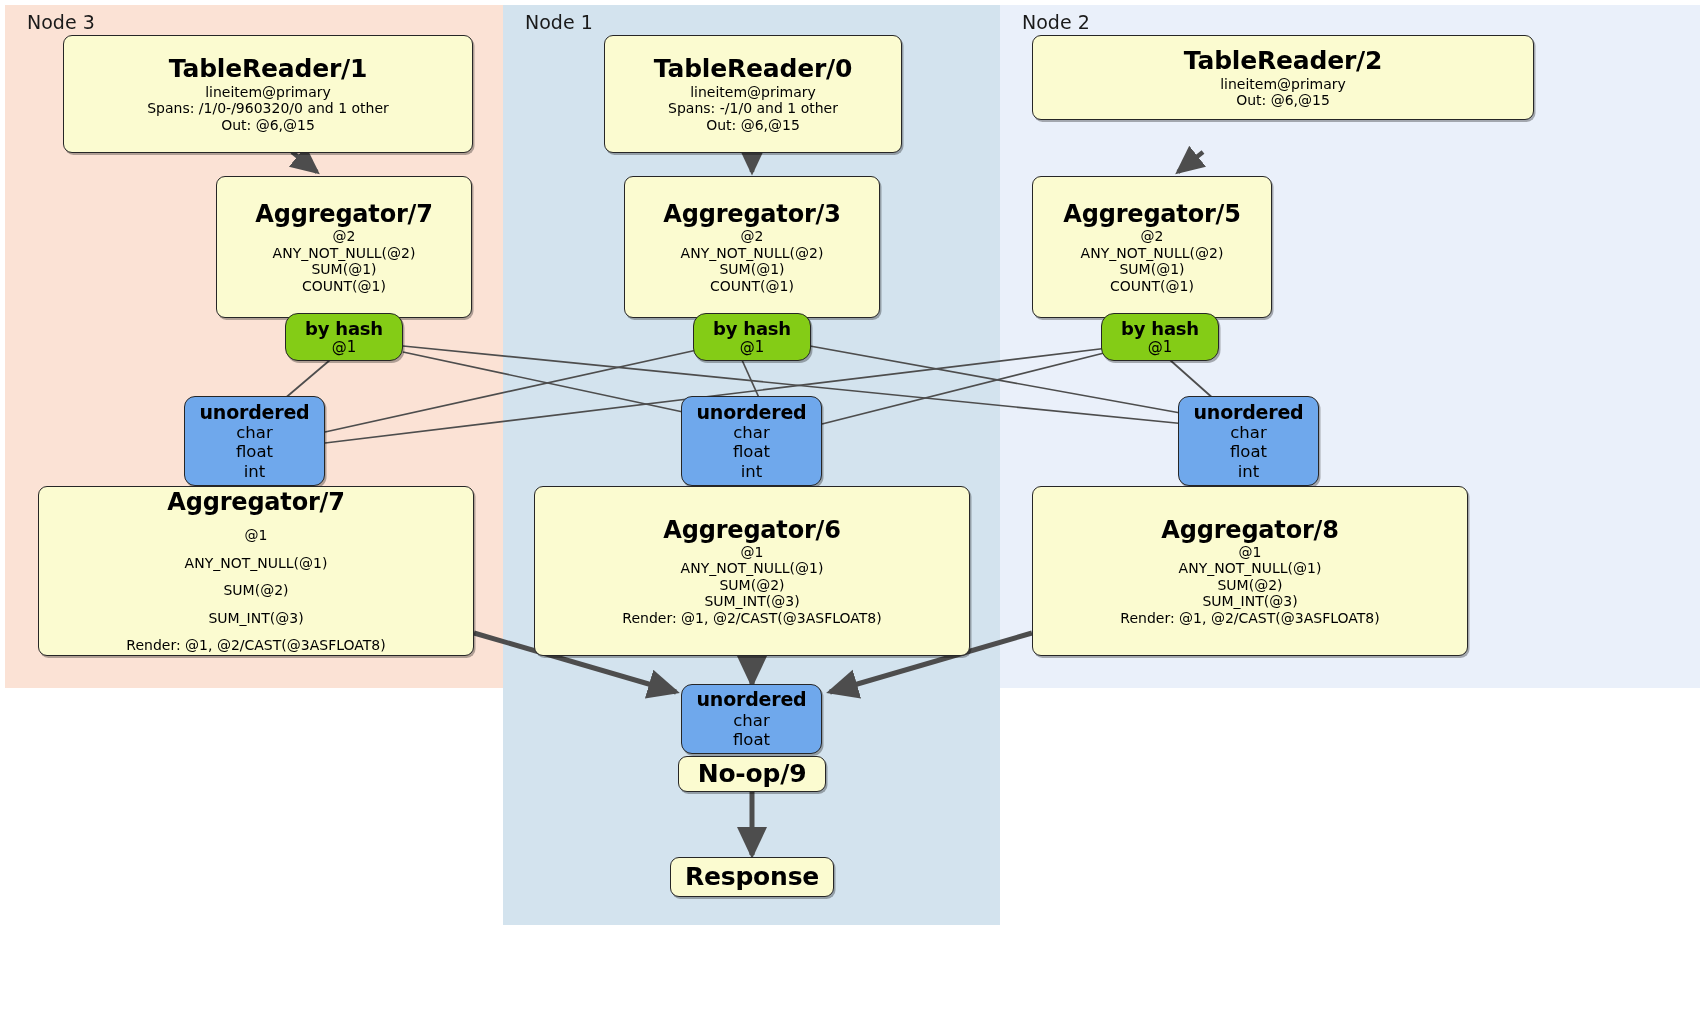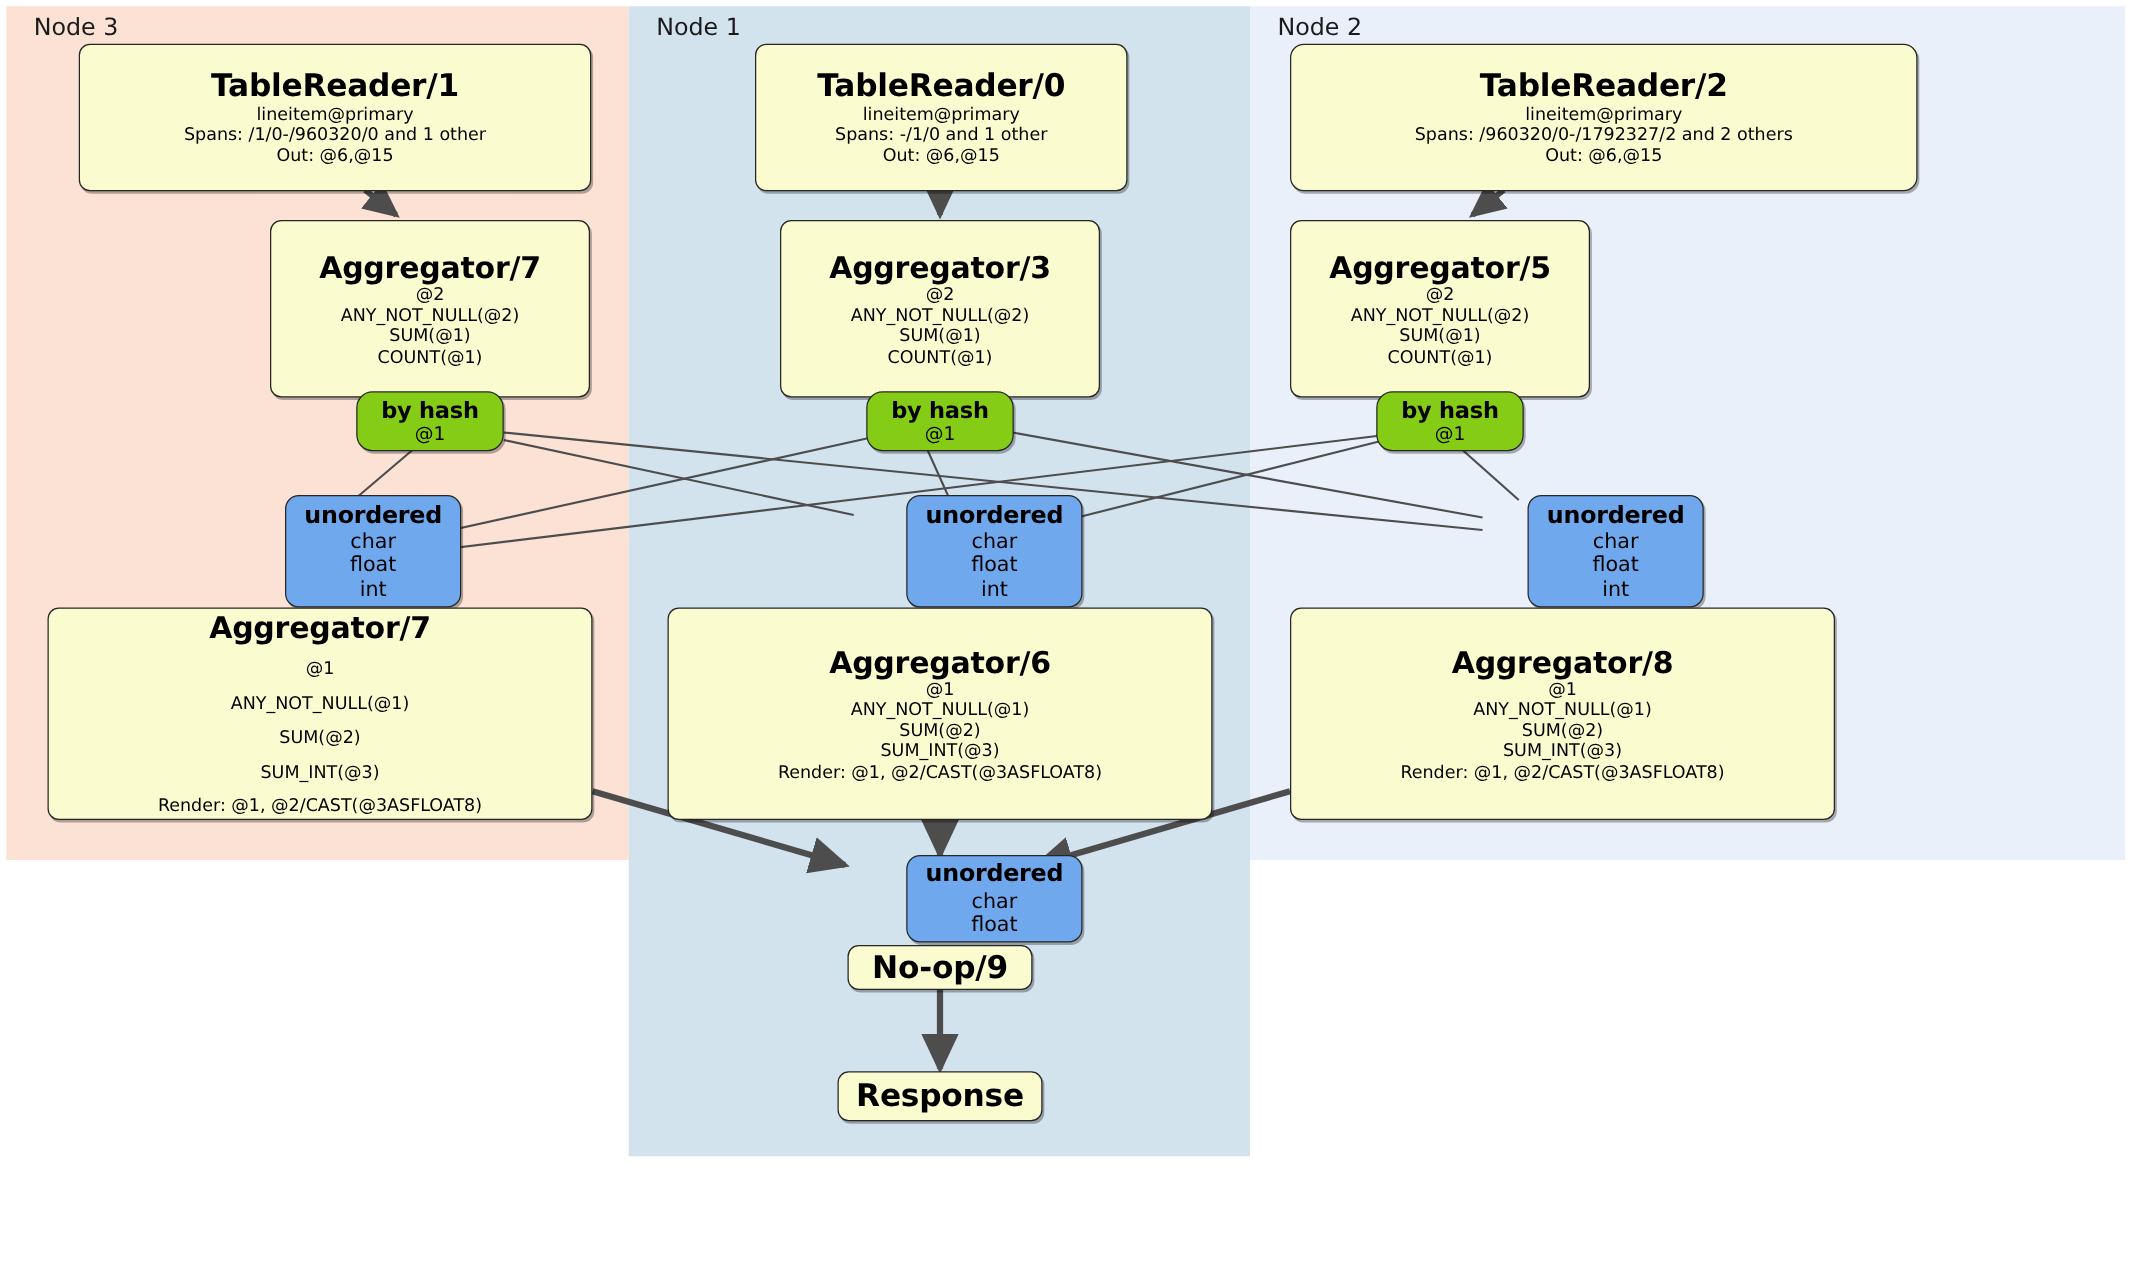--- a/index.html
+++ b/index.html
@@ -53,21 +53,20 @@
   }
   .router {
     background: #84cc16;
     border-radius: 13px;
     box-shadow: 1.5px 2px 0 rgba(0,0,0,0.30);
   }
   .sync {
     background: #6fa8ec;
     border-radius: 11px;
     box-shadow: 1.5px 2px 0 rgba(0,0,0,0.30);
-    margin-left: 44px;
   }
   .gbox .ttl {
     font-weight: bold;
     font-size: 25px;
     letter-spacing: -0.2px;
     white-space: nowrap;
   }
   .gbox .ln {
     font-size: 14px;
     white-space: nowrap;
@@ -144,24 +143,23 @@
     <div class="ln">Out: @6,@15</div>
   </div>
 
   <div class="gbox proc" style="left:604px; top:35px; width:298px; height:118px;">
     <div class="ttl">TableReader/0</div>
     <div class="ln">lineitem@primary</div>
     <div class="ln">Spans: -/1/0 and 1 other</div>
     <div class="ln">Out: @6,@15</div>
   </div>
 
-  <div class="gbox proc" style="left:1032px; top:35px; width:502px; height:118px;border-radius:11px;">
+  <div class="gbox proc" style="left:1032px; top:35px; width:502px; height:85px;">
     <div class="ttl">TableReader/2</div>
     <div class="ln">lineitem@primary</div>
-    <div class="ln">Spans: /960320/0-/1792327/2 and 2 others</div>
     <div class="ln">Out: @6,@15</div>
   </div>
 
   <div class="gbox proc small-ttl" style="left:216px; top:176px; width:256px; height:142px;">
     <div class="ttl">Aggregator/7</div>
     <div class="ln">@2</div>
     <div class="ln">ANY_NOT_NULL(@2)</div>
     <div class="ln">SUM(@1)</div>
     <div class="ln">COUNT(@1)</div>
   </div>

